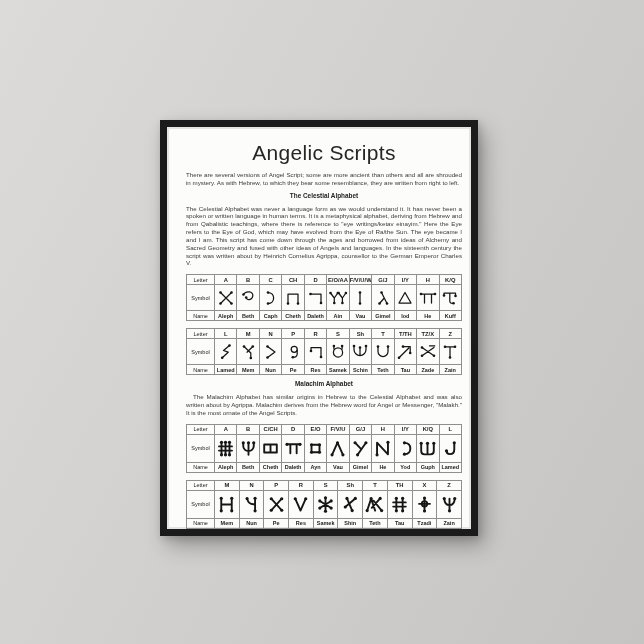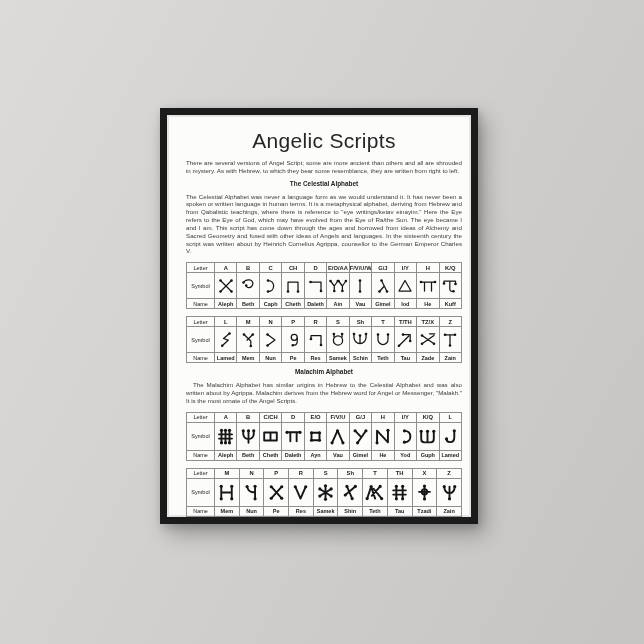--- a/index.html
+++ b/index.html
@@ -1,19 +1,19 @@
 <!DOCTYPE html>
 <html style="--wall-light: #dcdbd9; --wall-mid: #cfcecc; --wall-dark: #c5c4c2; --frame: #1b1b1b; --poster-bg: #fcfcfb; --text: #2e2e2e;"><head>
 <meta charset="utf-8">
 <style>
   html,body{margin:0;padding:0;}
   body{width:644px;height:644px;overflow:hidden;font-family:"Liberation Sans",sans-serif;}
   .wall{position:relative;width:644px;height:644px;
         background:linear-gradient(118deg,var(--wall-light,#dcdbd9) 0%,var(--wall-mid,#cfcecc) 55%,var(--wall-dark,#c6c5c3) 100%);}
-  .frame{position:absolute;left:160px;top:108px;width:304px;height:402px;
+  .frame{position:absolute;left:160px;top:120px;width:304px;height:402px;
          border:7px solid var(--frame,#1b1b1b);background:var(--poster-bg,#fcfcfb);
          box-shadow:7px 10px 20px rgba(0,0,0,.28),2px 3px 8px rgba(0,0,0,.16);}
   .poster{width:100%;height:100%;box-sizing:border-box;padding:5px 9px 4px 19px;
           box-shadow:inset 0 0 0 2px #e6e5e2;color:var(--text,#2e2e2e);overflow:hidden;}
   .title{margin:9px 0 0;text-align:center;font-size:21px;font-weight:400;letter-spacing:.3px;color:#262626;}
   .para{margin:6px 0 0;font-size:6.2px;line-height:1.26;text-align:justify;color:#3a3a3a;}
   .indent{text-indent:7px;}
   .sec-heading{margin-top:5px;text-align:center;font-weight:bold;font-size:6.4px;color:#222;}
   table.alpha{margin-top:7px;border-collapse:collapse;width:276px;table-layout:fixed;}
   .alpha th,.alpha td{border:1px solid #8f8f8f;padding:0;text-align:center;vertical-align:middle;

